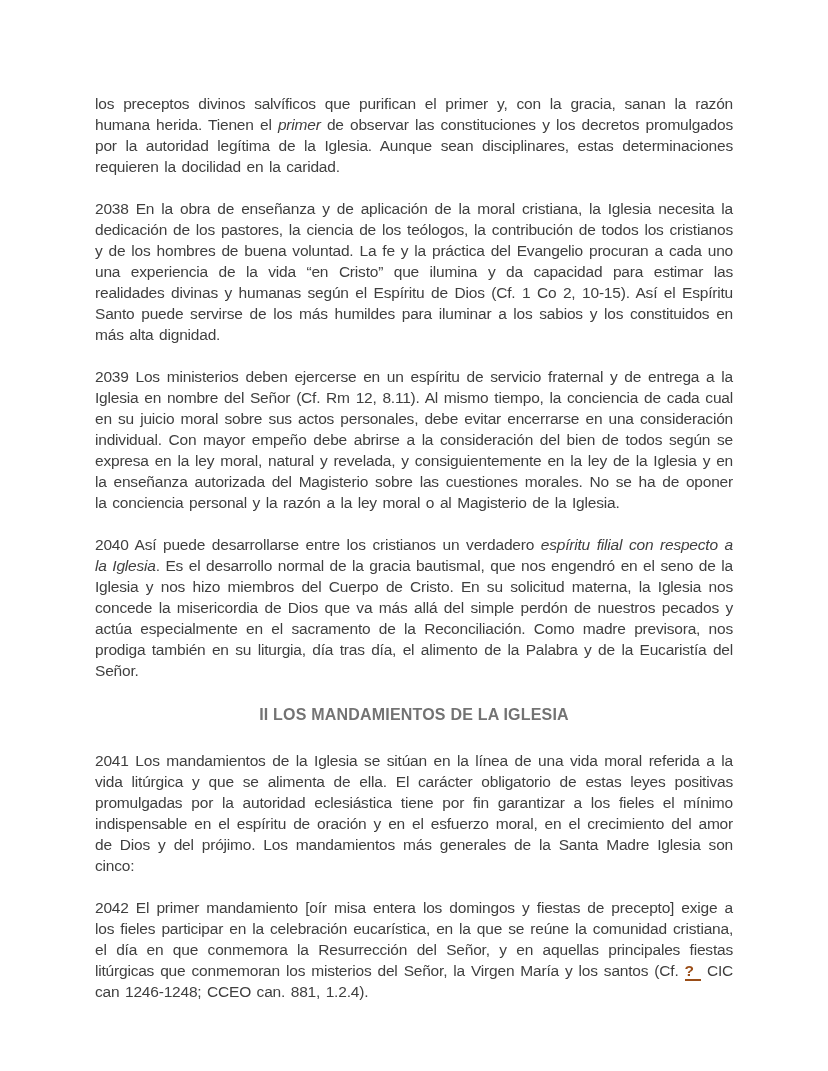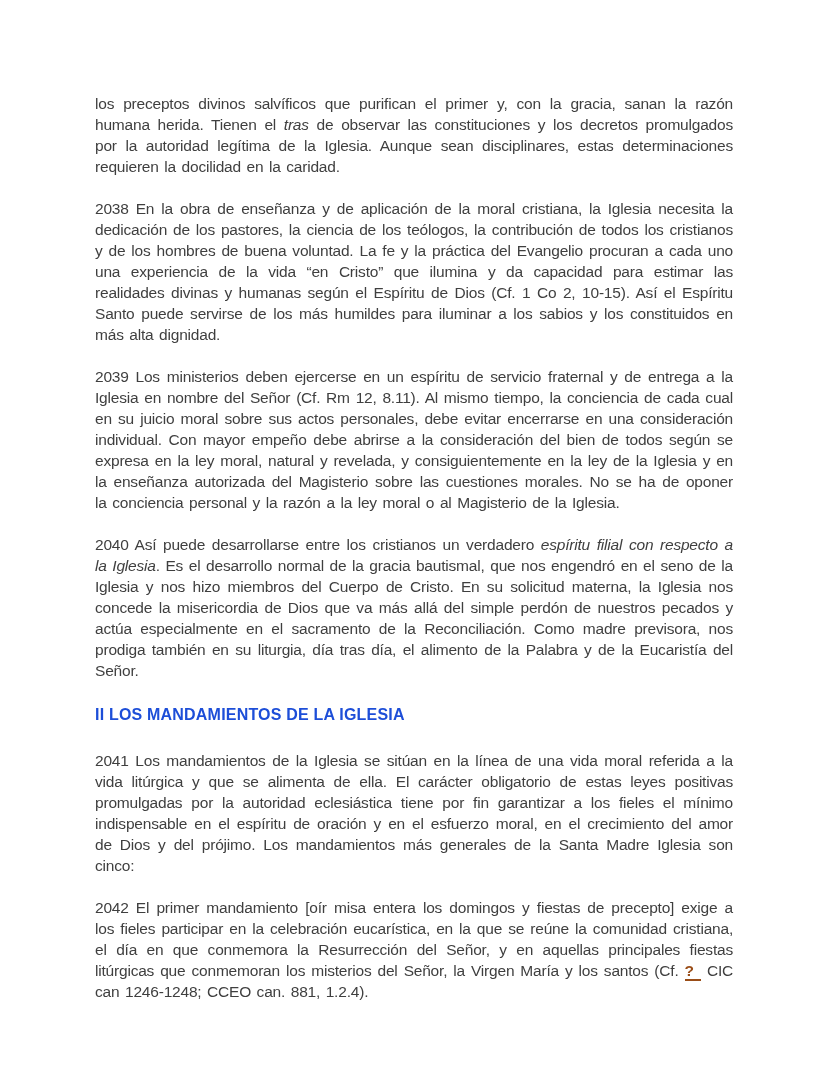--- a/index.html
+++ b/index.html
@@ -27,40 +27,40 @@
     word-spacing: 1.5px;
     margin: 0 0 21px 0;
   }
   .para em {
     font-style: italic;
   }
   .section-heading {
     font-size: 16px;
     line-height: 21px;
     font-weight: bold;
-    text-align: left;
-    color: #1d4ed8;
+    text-align: center;
+    color: #737373;
     letter-spacing: 0.2px;
     margin: 23px 0 25px 0;
   }
   .ref-link {
     color: #9a4d17;
     font-weight: bold;
     text-decoration: none;
     border-bottom: 2px solid #9a4d17;
     padding-right: 7px;
     cursor: pointer;
   }
 </style>
 </head>
 <body>
 
 <div class="page">
 
-  <p class="para"><span>los preceptos divinos salvíficos que purifican el primer y, con la gracia, sanan la razón humana herida. Tienen el </span><em>tras</em><span> de observar las constituciones y los decretos promulgados por la autoridad legítima de la Iglesia. Aunque sean disciplinares, estas determinaciones requieren la docilidad en la caridad.</span></p>
+  <p class="para"><span>los preceptos divinos salvíficos que purifican el primer y, con la gracia, sanan la razón humana herida. Tienen el </span><em>primer</em><span> de observar las constituciones y los decretos promulgados por la autoridad legítima de la Iglesia. Aunque sean disciplinares, estas determinaciones requieren la docilidad en la caridad.</span></p>
 
   <p class="para">2038 En la obra de enseñanza y de aplicación de la moral cristiana, la Iglesia necesita la dedicación de los pastores, la ciencia de los teólogos, la contribución de todos los cristianos y de los hombres de buena voluntad. La fe y la práctica del Evangelio procuran a cada uno una experiencia de la vida “en Cristo” que ilumina y da capacidad para estimar las realidades divinas y humanas según el Espíritu de Dios (Cf. 1 Co 2, 10-15). Así el Espíritu Santo puede servirse de los más humildes para iluminar a los sabios y los constituidos en más alta dignidad.</p>
 
   <p class="para">2039 Los ministerios deben ejercerse en un espíritu de servicio fraternal y de entrega a la Iglesia en nombre del Señor (Cf. Rm 12, 8.11). Al mismo tiempo, la conciencia de cada cual en su juicio moral sobre sus actos personales, debe evitar encerrarse en una consideración individual. Con mayor empeño debe abrirse a la consideración del bien de todos según se expresa en la ley moral, natural y revelada, y consiguientemente en la ley de la Iglesia y en la enseñanza autorizada del Magisterio sobre las cuestiones morales. No se ha de oponer la conciencia personal y la razón a la ley moral o al Magisterio de la Iglesia.</p>
 
   <p class="para"><span>2040 Así puede desarrollarse entre los cristianos un verdadero </span><em>espíritu filial con respecto a la Iglesia</em><span>. Es el desarrollo normal de la gracia bautismal, que nos engendró en el seno de la Iglesia y nos hizo miembros del Cuerpo de Cristo. En su solicitud materna, la Iglesia nos concede la misericordia de Dios que va más allá del simple perdón de nuestros pecados y actúa especialmente en el sacramento de la Reconciliación. Como madre previsora, nos prodiga también en su liturgia, día tras día, el alimento de la Palabra y de la Eucaristía del Señor.</span></p>
 
   <h2 class="section-heading">II LOS MANDAMIENTOS DE LA IGLESIA</h2>
 
   <p class="para">2041 Los mandamientos de la Iglesia se sitúan en la línea de una vida moral referida a la vida litúrgica y que se alimenta de ella. El carácter obligatorio de estas leyes positivas promulgadas por la autoridad eclesiástica tiene por fin garantizar a los fieles el mínimo indispensable en el espíritu de oración y en el esfuerzo moral, en el crecimiento del amor de Dios y del prójimo. Los mandamientos más generales de la Santa Madre Iglesia son cinco:</p>

